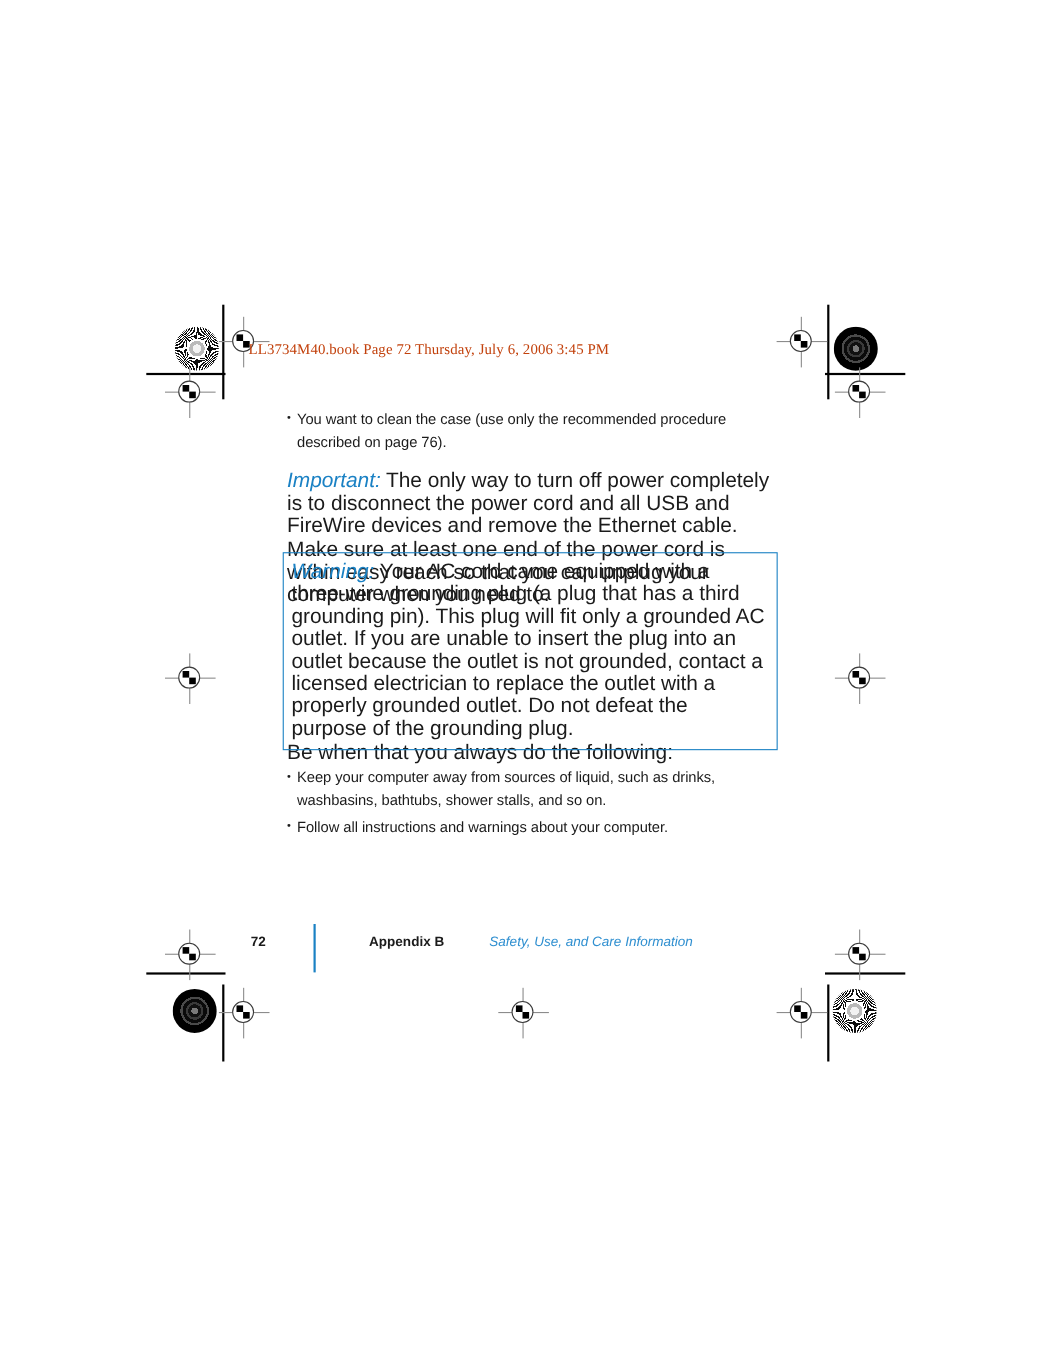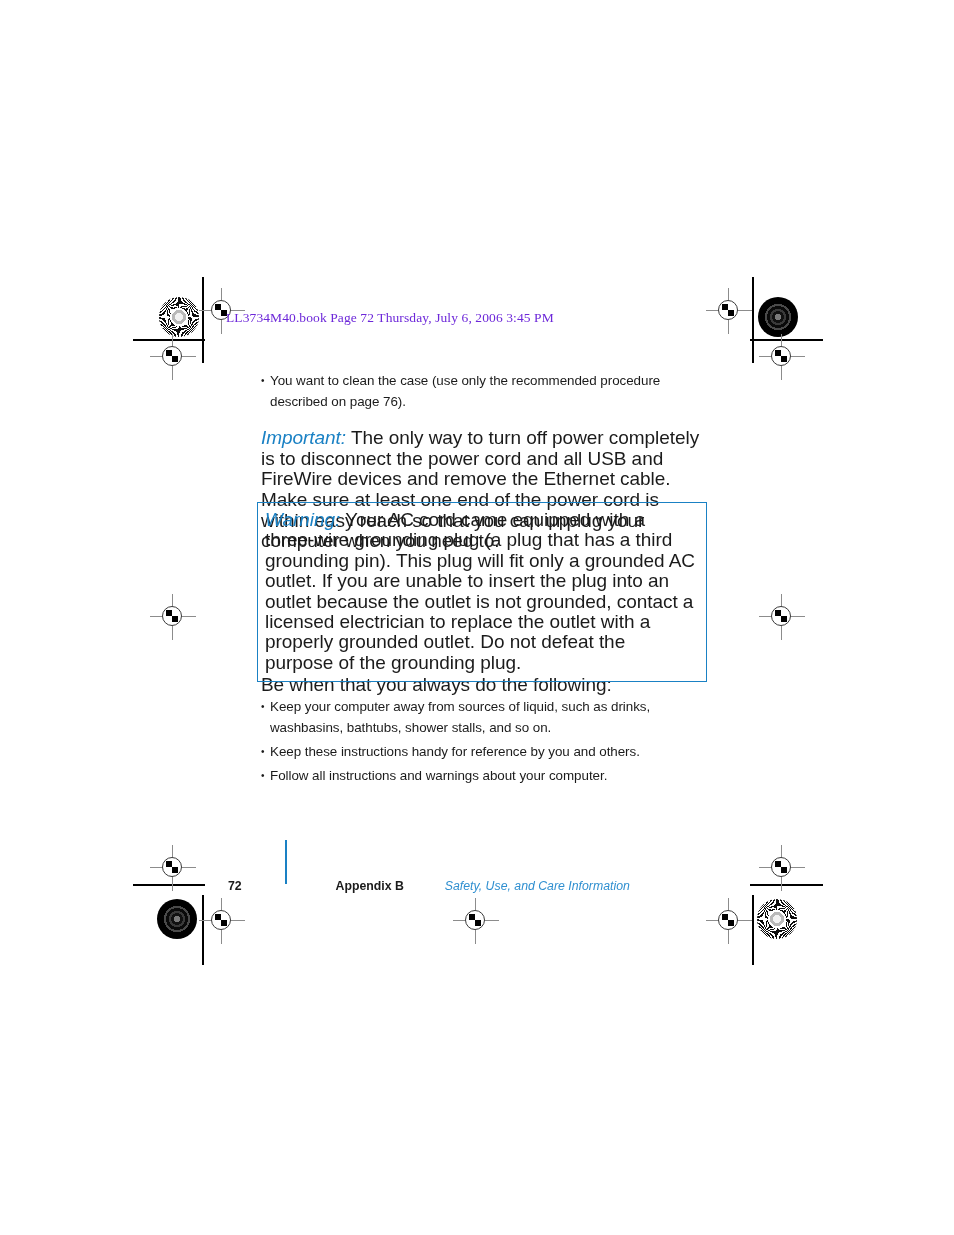--- a/index.html
+++ b/index.html
@@ -84,21 +84,21 @@
     background: #000000;
   }
 
   
   #header-text {
     position: absolute;
     left: 226px;
     top: 310px;
     font-family: "Liberation Serif", serif;
     font-size: 13.5px;
-    color: #6d28d9;
+    color: #c2410c;
     white-space: nowrap;
     letter-spacing: 0.1px;
   }
 
   
   #content {
     position: absolute;
     left: 261px;
     top: 371px;
     width: 446px;
@@ -157,21 +157,21 @@
   #warning-box .body-p {
     line-height: 20.4px;
   }
 
   
   #footer {
     position: absolute;
     left: 228px;
     top: 849px;
     display: flex;
-    align-items: flex-end;
+    align-items: flex-start;
     gap: 35px;
   }
   #footer .page-num {
     font-size: 12.3px;
     font-weight: bold;
     color: #1b1b1b;
     width: 22px;
   }
   #footer .rule {
     width: 1.5px;
@@ -328,21 +328,20 @@
     <p class="body-p para-gap">
       <span class="kw">Important:</span><span> The only way to turn off power completely is to disconnect the power cord and all USB and FireWire devices and remove the Ethernet cable. Make sure at least one end of the power cord is within easy reach so that you can unplug your computer when you need to.</span>
     </p>
 
     <div style="height:123px;"></div>
 
     <p class="body-p lead-in">Be when that you always do the following:</p>
 
     <ul class="bullets">
       <li>Keep your computer away from sources of liquid, such as drinks, washbasins, bathtubs, shower stalls, and so on.</li>
-      <li>Keep these instructions handy for reference by you and others.</li>
       <li>Follow all instructions and warnings about your computer.</li>
     </ul>
   </div>
 
   <div id="warning-box">
     <p class="body-p">
       <span class="kw">Warning:</span><span> Your AC cord came equipped with a three-wire grounding plug (a plug that has a third grounding pin). This plug will fit only a grounded AC outlet. If you are unable to insert the plug into an outlet because the outlet is not grounded, contact a licensed electrician to replace the outlet with a properly grounded outlet. Do not defeat the purpose of the grounding plug.</span>
     </p>
   </div>
 

